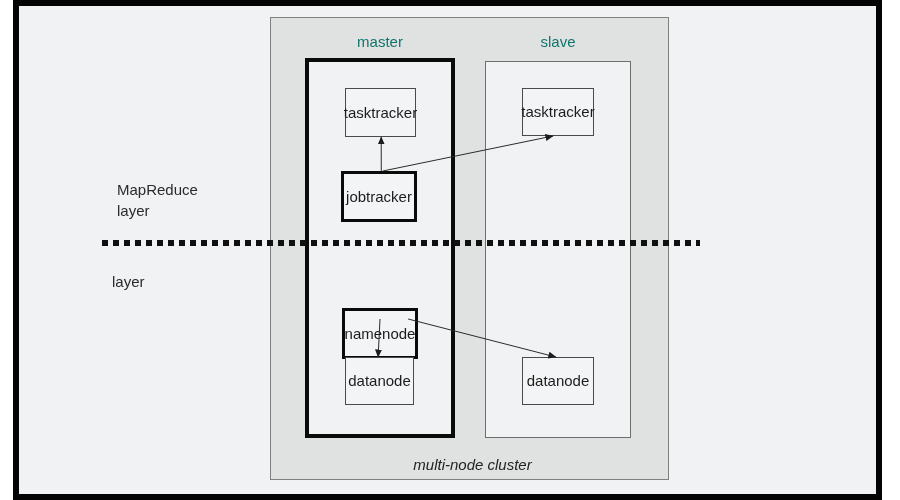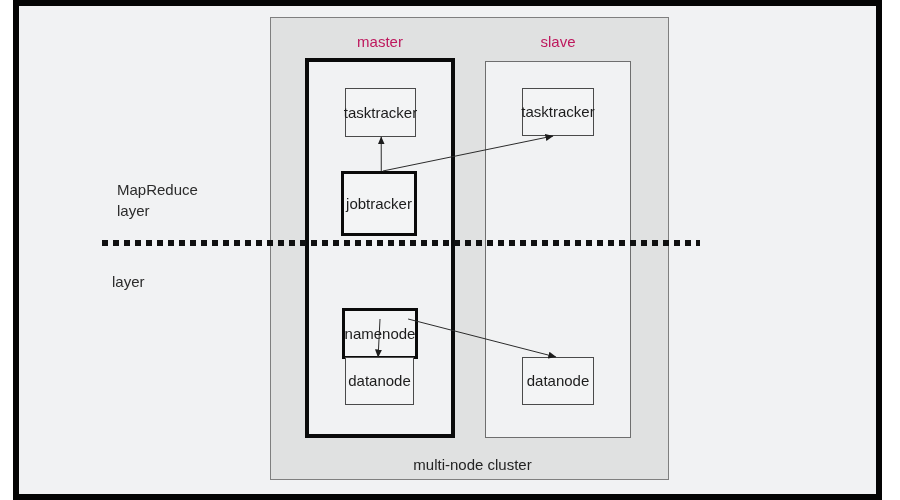--- a/index.html
+++ b/index.html
@@ -16,21 +16,21 @@
     position: absolute; left: 270px; top: 17px; width: 399px; height: 463px;
     background: #e0e1e1; border: 1px solid #7f7f7f;
   }
 
   .group-box { position: absolute; background: #f1f2f3; }
   .master-box { left: 305px; top: 58px; width: 150px; height: 380px; border: 4px solid #0a0a0a; }
   .slave-box  { left: 485px; top: 61px; width: 146px; height: 377px; border: 1px solid #6e6e6e; }
 
   .col-label {
     position: absolute; top: 33px; width: 100px; text-align: center;
-    font-size: 15px; color: #be185d;
+    font-size: 15px; color: #0f766e;
   }
   .col-label.master { left: 330px; }
   .col-label.slave  { left: 508px; }
 
   .layer-label {
     position: absolute; width: 130px; text-align: left;
     font-size: 15px; line-height: 21px; color: #2b2b2b;
   }
   .layer-label.mapreduce { left: 117px; top: 179px; }
   .layer-label.hdfs      { left: 112px; top: 271px; }
@@ -41,29 +41,29 @@
     z-index: 6;
   }
 
   .node {
     position: absolute; background: #f3f4f5; border: 1px solid #4a4a4a;
     display: flex; flex-direction: row; align-items: center; justify-content: center;
     font-size: 15px; line-height: 20px; color: #1c1c1c; text-align: center; z-index: 4;
   }
   .node.emph { border: 3px solid #0a0a0a; }
   .n-m-task { left: 345px; top: 88px;  width: 71px; height: 49px; }
-  .n-m-job  { left: 341px; top: 171px; width: 76px; height: 65px; }
+  .n-m-job  { left: 341px; top: 171px; width: 76px; height: 51px; }
   .n-s-task { left: 522px; top: 88px;  width: 72px; height: 48px; }
   .n-m-name { left: 342px; top: 268px; width: 76px; height: 51px; margin-top: 40px; }
   .n-m-data { left: 345px; top: 357px; width: 69px; height: 48px; }
   .n-s-data { left: 522px; top: 357px; width: 72px; height: 48px; }
 
   .caption {
     position: absolute; left: 270px; top: 456px; width: 405px; text-align: center;
-    font-size: 15px; color: #232323;
+    font-size: 15px; color: #232323; font-style: italic;
   }
 
   #edges { position: absolute; left: 0; top: 0; width: 900px; height: 500px;
            z-index: 5; pointer-events: none; }
 </style>
 </head>
 <body>
 
 <div class="canvas">
 

